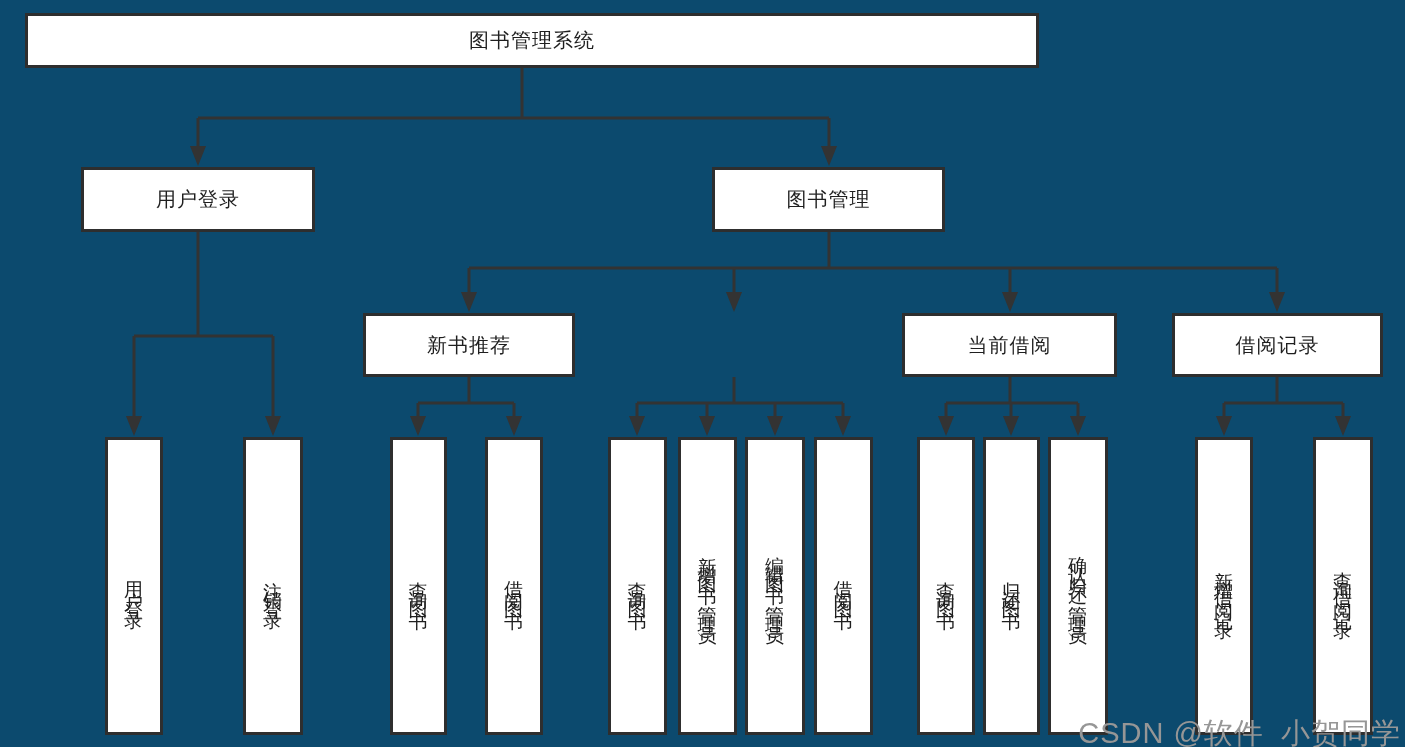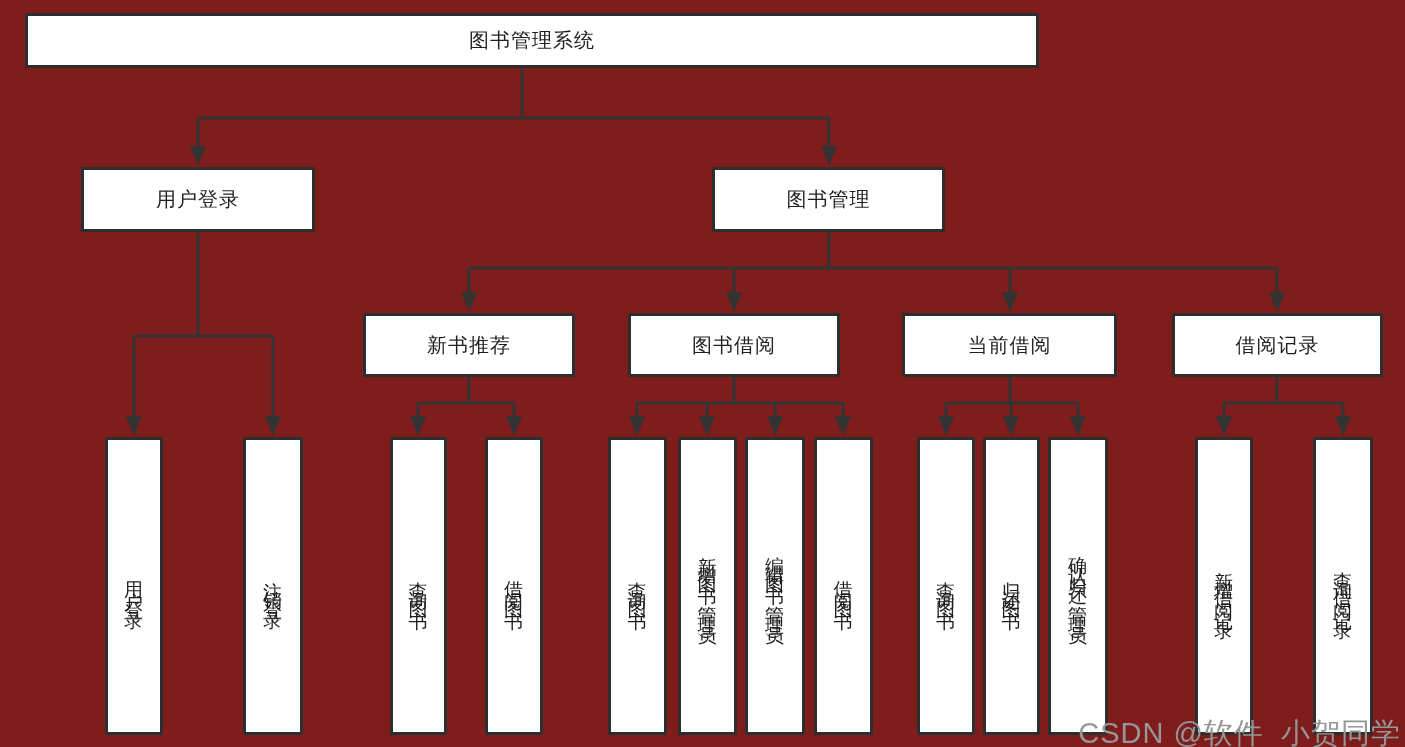--- a/index.html
+++ b/index.html
@@ -1,20 +1,20 @@
 <!DOCTYPE html>
 <html><head>
 <meta charset="utf-8">
 <style>
   html, body { margin: 0; padding: 0; background: #ffffff; }
   #canvas {
     position: relative;
     width: 1405px;
     height: 747px;
-    background: #7f1d1d;
+    background: #0c4a6e;
     font-family: "Liberation Sans", sans-serif;
     overflow: hidden;
   }
   #connectors {
     position: absolute;
     left: 0; top: 0;
     width: 1405px; height: 747px;
   }
   .box {
     position: absolute;
@@ -93,21 +93,20 @@
       <polygon points="1335,416 1351,416 1343,436"></polygon>
     </g>
   </svg>
 
   <div class="box" style="left:25px; top:13px; width:1014px; height:55px;">图书管理系统</div>
 
   <div class="box" style="left:81px; top:167px; width:234px; height:65px;">用户登录</div>
   <div class="box" style="left:712px; top:167px; width:233px; height:65px;">图书管理</div>
 
   <div class="box" style="left:363px; top:313px; width:212px; height:64px;text-align:right;">新书推荐</div>
-  <div class="box" style="left:628px; top:313px; width:212px; height:64px;">图书借阅</div>
   <div class="box" style="left:1172px; top:313px; width:211px; height:64px;">借阅记录</div>
   <div class="box" style="left:902px; top:313px; width:215px; height:64px;">当前借阅</div>
 
   <div class="vbox" style="left:105px; width:58px;">
     <span>用户登录</span>
   </div>
   <div class="vbox" style="left:243px; width:60px;">
     <span>注销登录</span>
   </div>
 

